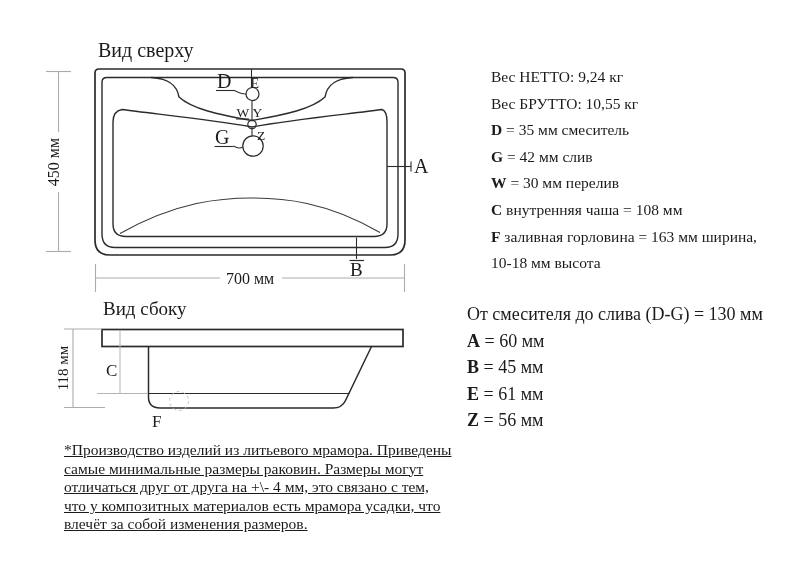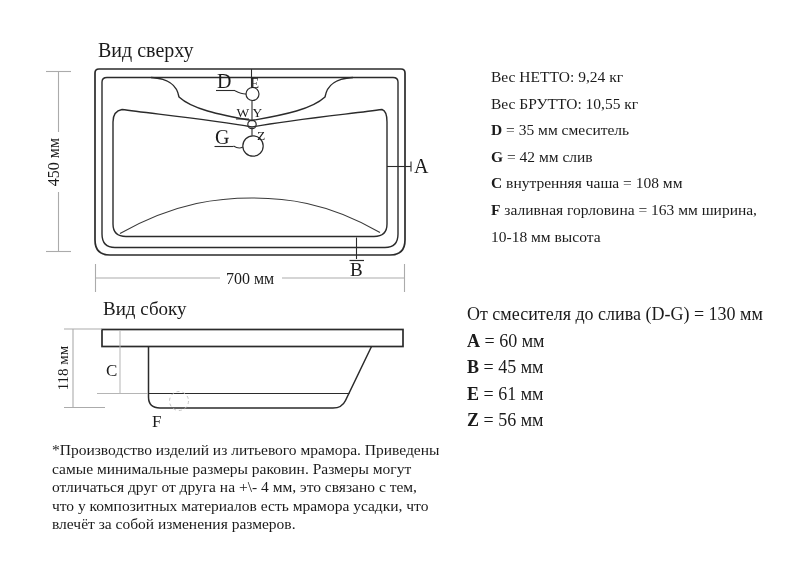--- a/index.html
+++ b/index.html
@@ -3,21 +3,21 @@
 <meta charset="utf-8">
 <style>
   html,body{margin:0;padding:0;background:#fff;}
   .canvas{position:relative;width:800px;height:575px;background:#ffffff;overflow:hidden;
           font-family:"Liberation Serif","DejaVu Serif",serif;color:#1b1b1b;}
   svg{position:absolute;left:0;top:0;}
   svg text{font-family:"Liberation Serif","DejaVu Serif",serif;fill:#1b1b1b;}
   .specs{position:absolute;left:467px;top:64px;font-size:15.5px;line-height:26.6px;white-space:nowrap;margin-left:24px;}
   .distances{position:absolute;left:467px;top:301px;font-size:18px;line-height:26.6px;white-space:nowrap;}
   .specs b,.distances b{font-weight:bold;}
-  .footnote{position:absolute;left:52px;top:441px;font-size:15.5px;line-height:18.6px;white-space:nowrap;}
+  .footnote{position:absolute;left:64px;top:441px;font-size:15.5px;line-height:18.6px;white-space:nowrap;text-decoration:underline;}
 </style>
 </head>
 <body>
 
 <div class="canvas">
 
   <svg width="800" height="575" viewBox="0 0 800 575">
 
     <g>
       <text x="98" y="57" font-size="20">Вид сверху</text>
@@ -102,20 +102,21 @@
       <circle cx="179" cy="401" r="9.5" fill="none" stroke="#c4c4c4" stroke-width="1" stroke-dasharray="3 3"></circle>
       <text x="152" y="427" font-size="17">F</text>
     </g>
   </svg>
 
   <div class="specs">
     <div>Вес НЕТТО: 9,24 кг</div>
     <div>Вес БРУТТО: 10,55 кг</div>
     <div><b>D</b><span> = 35 мм смеситель</span></div>
     <div><b>G</b><span> = 42 мм слив</span></div>
+    <div><b>W</b><span> = 30 мм перелив</span></div>
     <div><b>C</b><span> внутренняя чаша = 108 мм</span></div>
     <div><b>F</b><span> заливная горловина = 163 мм ширина,</span></div>
     <div>10-18 мм высота</div>
   </div>
 
   <div class="distances">
     <div>От смесителя до слива (D-G) = 130 мм</div>
     <div><b>A</b><span> = 60 мм</span></div>
     <div><b>B</b><span> = 45 мм</span></div>
     <div><b>E</b><span> = 61 мм</span></div>

